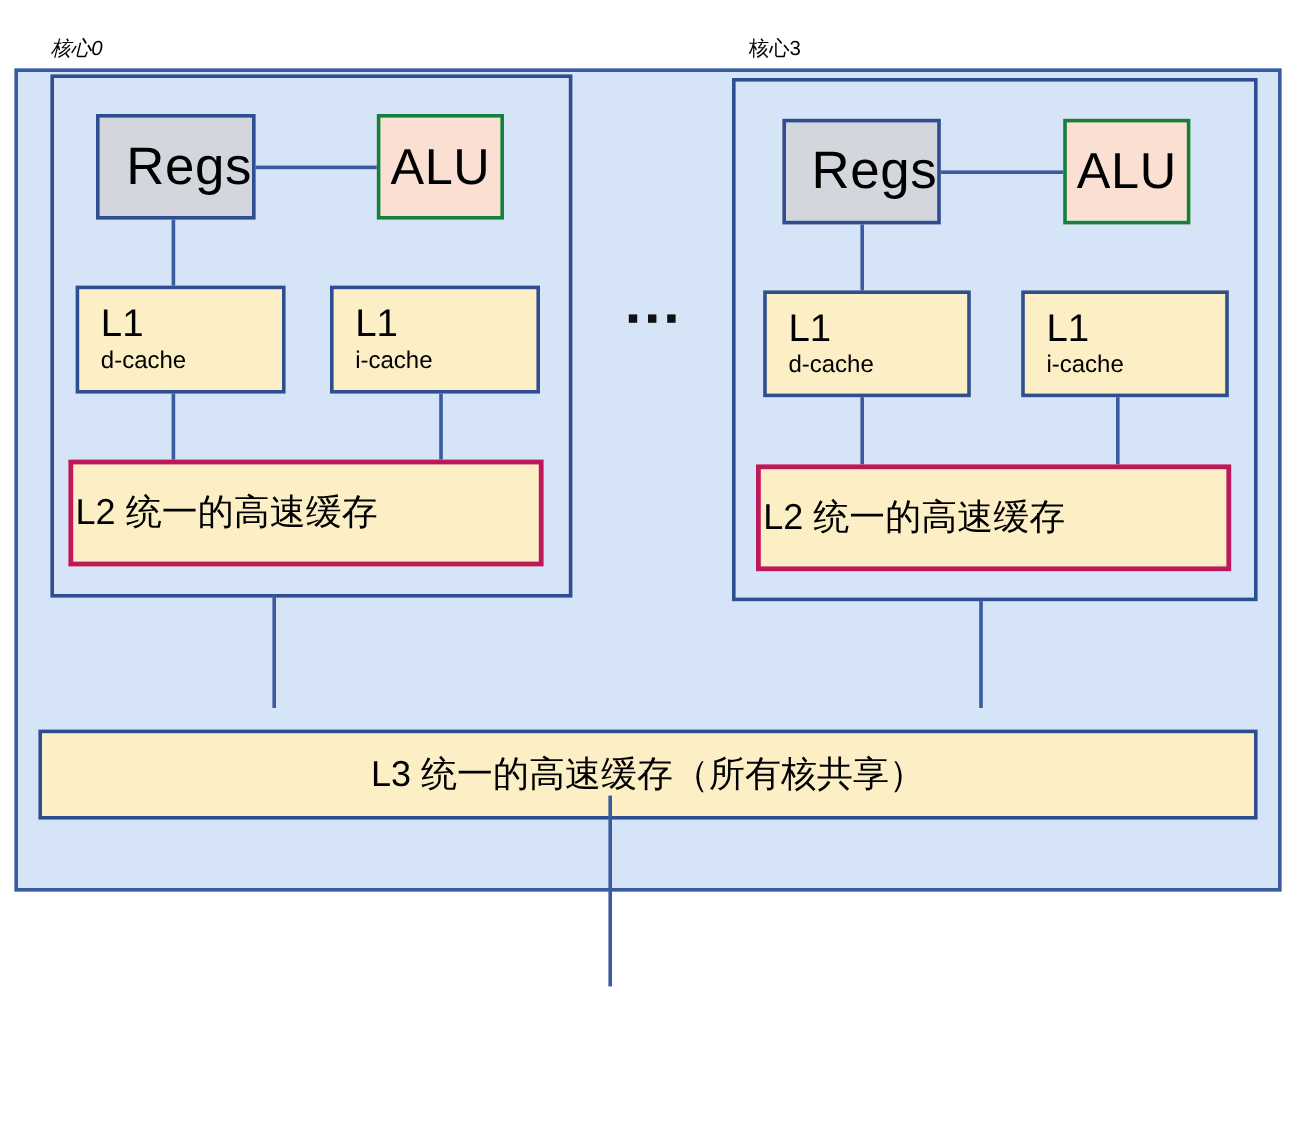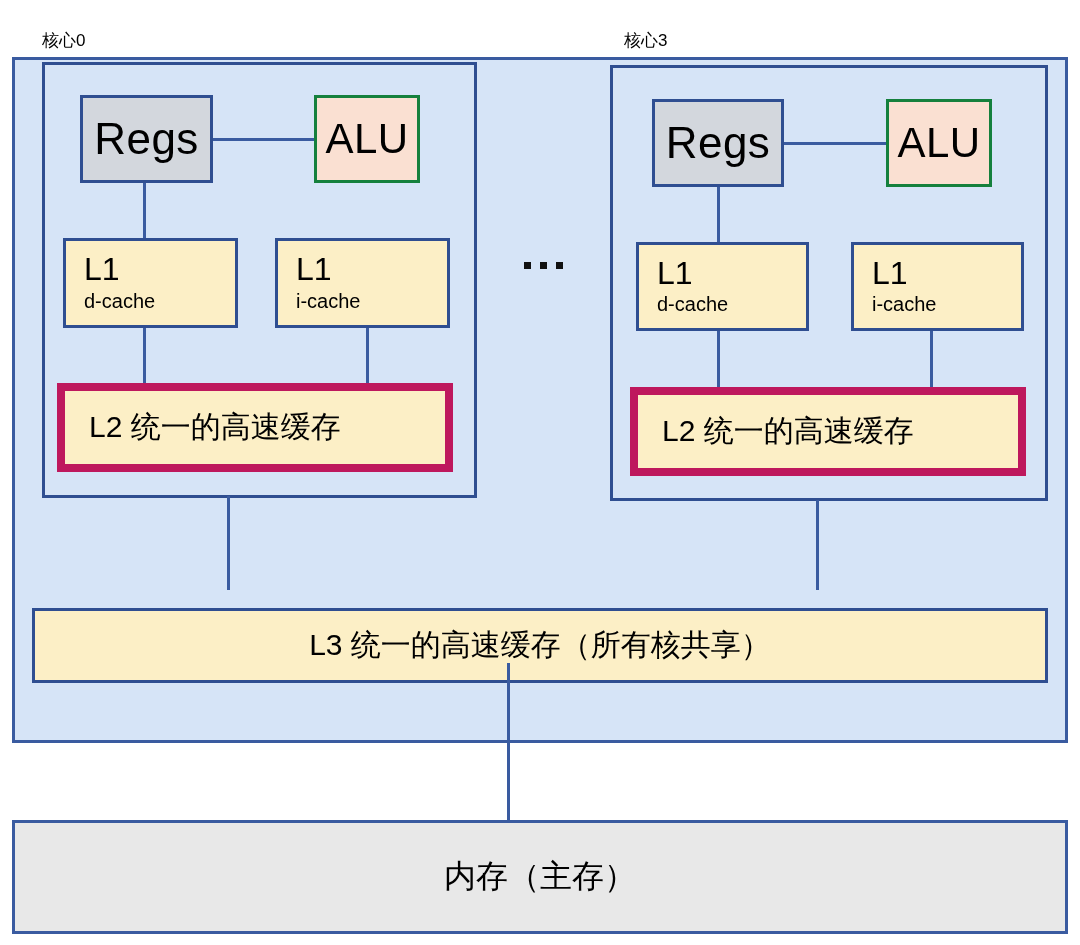--- a/index.html
+++ b/index.html
@@ -48,21 +48,21 @@
     font-size: 17px;
     line-height: 1;
     color: #000;
     white-space: nowrap;
   }
 
   
   .regs {
     background: #d3d7dd;
     border: 3px solid #2f4e91;
-    justify-content: center;
+    justify-content: flex-end;
     font-size: 44px;
     letter-spacing: 0.5px;
   }
 
   
   .alu {
     background: #fae0d2;
     border: 3px solid #15803d;
     justify-content: center;
     font-size: 42px;
@@ -84,23 +84,23 @@
   }
   .l1 .l1-sub {
     font-size: 20px;
     line-height: 1.2;
     margin-top: 2px;
   }
 
   
   .l2 {
     background: #fcefc6;
-    border: 8px solid #be185d;
+    border: 4px solid #be185d;
     justify-content: flex-start;
-    padding-left: 24px;
+    padding-left: 2px;
     font-size: 30px;
   }
   .l3 {
     background: #fcefc6;
     border: 3px solid #2f4e91;
     justify-content: center;
     font-size: 30px;
   }
 
   
@@ -133,21 +133,21 @@
     background: #111111;
   }
 </style>
 </head>
 <body>
 
 <div id="stage">
 
   <div class="box chip" style="left:12px; top:57px; width:1056px; height:686px;"></div>
 
-  <div class="core-label" style="left:42px; top:32px;">核心0</div>
+  <div class="core-label" style="left:42px; top:32px;font-style:italic;">核心0</div>
 
   <div class="box core" style="left:42px; top:62px; width:435px; height:436px;"></div>
 
   <div class="box regs" style="left:80px; top:95px; width:133px; height:88px;">
     <span>Regs</span>
   </div>
 
   <div class="conn conn-h" style="left:213px; top:138px; width:104px;"></div>
 
   <div class="box alu" style="left:314px; top:95px; width:106px; height:88px;">
@@ -217,17 +217,14 @@
   </div>
 
   <div class="conn conn-v" style="left:816px; top:500px; height:90px;"></div>
 
   <div class="box l3" style="left:32px; top:608px; width:1016px; height:75px;">
     <span>L3 统一的高速缓存（所有核共享）</span>
   </div>
 
   <div class="conn conn-v" style="left:507px; top:663px; height:159px;"></div>
 
-  <div class="box memory" style="left:12px; top:820px; width:1056px; height:114px;">
-    <span>内存（主存）</span>
-  </div>
 
 </div>
 
 </body></html>

